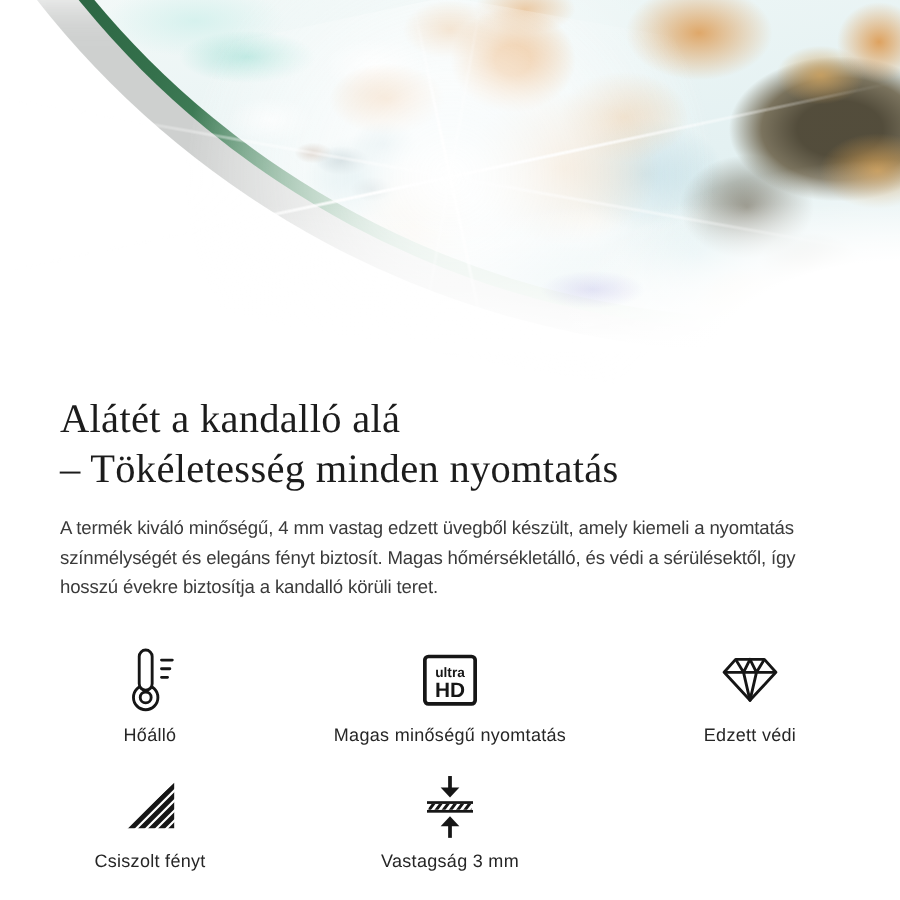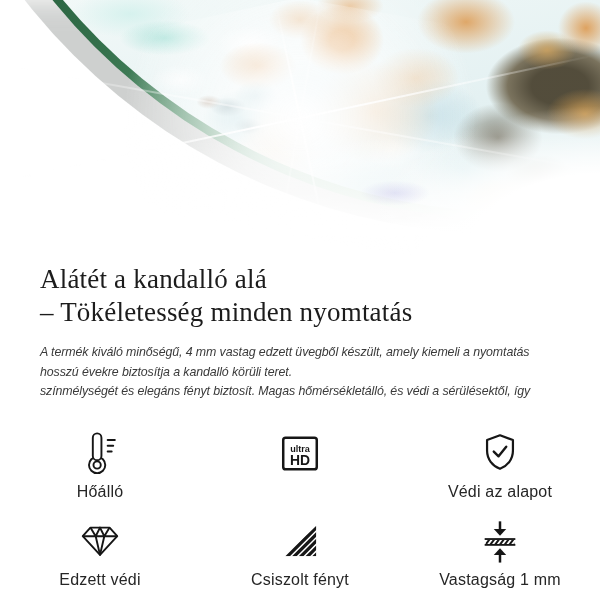--- a/index.html
+++ b/index.html
@@ -80,28 +80,28 @@
 
   
   .content { position:absolute; left:0; top:247px; width:520px;margin-top:12px; }
   h1 {
     margin:4px 40px 0 40px; font-family:"Liberation Serif", serif;
     font-size:27px; font-weight:400; line-height:33px; color:#1c1c1c; letter-spacing:0.2px;
   }
   .h-line { display:block; }
   .desc { margin:14px 40px 0 40px; color:#3a3a3a; font-size:12.4px;
     line-height:19.5px; letter-spacing:-0.1px; }
-  .desc > div { white-space:nowrap;font-style:italic; }
+  .desc > div { white-space:nowrap; }
 
   
   .features { display:grid; grid-template-columns:repeat(3, 1fr); row-gap:17px; margin-top:28px; width:600px; }
   .feature { display:flex; flex-direction:column; align-items:center; }
   .f-icon { height:46px; display:flex; align-items:center; }
   .f-icon svg { display:block; }
-  .f-label { margin-top:7px; font-size:16px; color:#262626; letter-spacing:0.2px; }
+  .f-label { margin-top:7px; font-size:12px; color:#262626; letter-spacing:0.2px; }
   .uhd-top { font-size:9.5px; font-weight:700; font-family:"Liberation Sans", sans-serif; }
   .uhd-bottom { font-size:14.5px; font-weight:700; font-family:"Liberation Sans", sans-serif; }
 </style>
 </head>
 <body>
 
 <div class="page">
 
   <div class="hero">
     <div class="glass-shadow"></div>
@@ -113,22 +113,22 @@
   </div>
 
   <div class="content">
     <h1>
       <span class="h-line">Alátét a kandalló alá</span>
       <span class="h-line">– Tökéletesség minden nyomtatás</span>
     </h1>
 
     <div class="desc">
       <div>A termék kiváló minőségű, 4 mm vastag edzett üvegből készült, amely kiemeli a nyomtatás</div>
+      <div>színmélységét és elegáns fényt biztosít. Magas hőmérsékletálló, és védi a sérülésektől, így</div>
       <div>hosszú évekre biztosítja a kandalló körüli teret.</div>
-      <div>színmélységét és elegáns fényt biztosít. Magas hőmérsékletálló, és védi a sérülésektől, így</div>
     </div>
 
     <div class="features">
 
       <div class="feature">
         <span class="f-icon">
           <svg width="46" height="46" viewBox="0 0 48 48" fill="none" stroke="#161616" stroke-width="2">
             <circle cx="21" cy="36.5" r="8.5"></circle>
             <rect x="16.5" y="3.5" width="9" height="28" rx="4.5" fill="#ffffff"></rect>
             <circle cx="21" cy="36.5" r="3.8"></circle>
@@ -139,31 +139,23 @@
       </div>
 
       <div class="feature">
         <span class="f-icon">
           <svg width="46" height="46" viewBox="0 0 48 48" fill="none">
             <rect x="6.5" y="8" width="35" height="33" rx="2.5" stroke="#161616" stroke-width="2.6"></rect>
             <text x="24" y="22.5" text-anchor="middle" fill="#161616" class="uhd-top">ultra</text>
             <text x="24" y="36.5" text-anchor="middle" fill="#161616" class="uhd-bottom">HD</text>
           </svg>
         </span>
-      </div>
-
-      <div class="feature">
-        <span class="f-icon">
-          <svg width="46" height="46" viewBox="0 0 48 48" fill="none" stroke="#161616">
-            <path d="M24 5.5 L37.5 10.5 V21.5 C37.5 30.5 32 37.5 24 40.5 C16 37.5 10.5 30.5 10.5 21.5 V10.5 Z" stroke-width="2.3" stroke-linejoin="round"></path>
-            <path d="M17.5 22.5 L22.5 27.5 L30.5 17.5" stroke-width="2.5" stroke-linecap="round" stroke-linejoin="round"></path>
-          </svg>
-        </span>
-        <span class="f-label">Védi az alapot</span>
-      </div>
+        <span class="f-label">Magas minőségű nyomtatás</span>
+      </div>
+
 
       <div class="feature">
         <span class="f-icon">
           <svg width="46" height="46" viewBox="0 0 48 48" fill="none" stroke="#161616" stroke-width="2" stroke-linejoin="round">
             <path d="M14 10 H34 L42 19 L24 38.5 L6 19 Z"></path>
             <path d="M6 19 H42 M14 10 L19.5 19 L24 10 L28.5 19 L34 10 M19.5 19 L24 38.5 L28.5 19"></path>
           </svg>
         </span>
         <span class="f-label">Edzett védi</span>
       </div>
@@ -198,18 +190,18 @@
               <rect x="8" y="21" width="32" height="1.9"></rect>
               <rect x="8" y="27.1" width="32" height="1.9"></rect>
               <path d="M17.5 38.5 H30.5 L24 31.5 Z"></path>
               <rect x="22.7" y="38" width="2.6" height="8.5"></rect>
             </g>
             <g clip-path="url(#barClip)" stroke="#161616" stroke-width="2.1">
               <path d="M8 29 L14 21 M13 29 L19 21 M18 29 L24 21 M23 29 L29 21 M28 29 L34 21 M33 29 L39 21 M38 29 L44 21"></path>
             </g>
           </svg>
         </span>
-        <span class="f-label">Vastagság 1 mm</span>
+        <span class="f-label">Vastagság 3 mm</span>
       </div>
 
     </div>
   </div>
 </div>
 
 </body></html>

